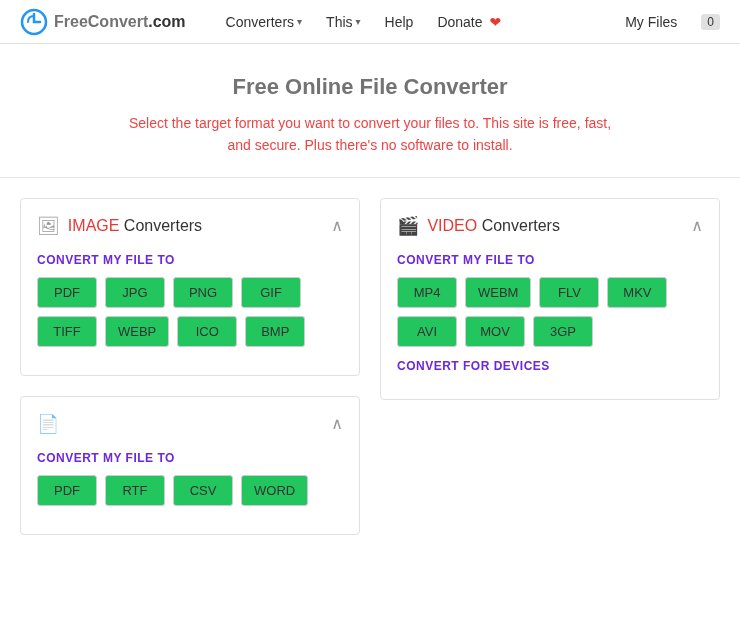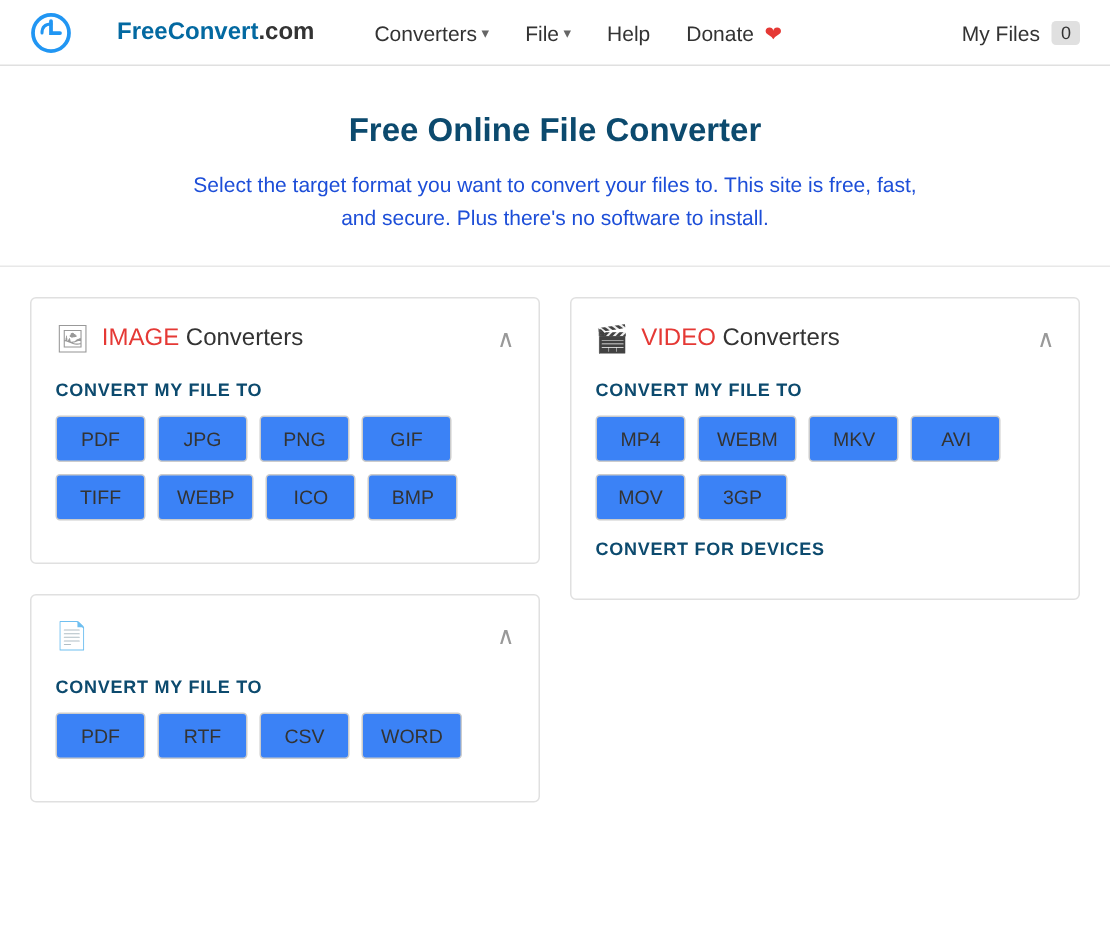--- a/index.html
+++ b/index.html
@@ -23,21 +23,21 @@
     }
     .logo-icon {
       width: 28px;
       height: 28px;
     }
     .logo-text {
       font-size: 16px;
       font-weight: bold;
       color: #333;
     }
-    .logo-text span { color: #0369a1; margin-left: 24px; }
+    .logo-text span { color: #737373; }
     .nav {
       display: flex;
       align-items: center;
       gap: 4px;
       flex: 1;
     }
     .nav-item {
       display: flex;
       align-items: center;
       padding: 0 10px;
@@ -46,46 +46,46 @@
       font-size: 14px;
       color: #333;
       text-decoration: none;
       gap: 3px;
     }
     .nav-arrow { font-size: 10px; color: #666; }
     .donate-heart { color: #e53935; margin-left: 4px; }
     .my-files {
       display: flex;
       align-items: center;
-      gap: 8px;
+      gap: 24px;
       font-size: 14px;
       color: #333;
     }
     .my-files-count {
       background: #e0e0e0;
       border-radius: 3px;
       padding: 1px 6px;
       font-size: 12px;
     }
 
     
     .hero {
       text-align: center;
       padding: 30px 20px 20px;
       border-bottom: 1px solid #e8e8e8;
     }
     .hero h1 {
       font-size: 22px;
       font-weight: bold;
-      color: #0c4a6e;
+      color: #737373;
       margin-bottom: 12px;
     }
     .hero p {
       font-size: 14px;
-      color: #1d4ed8;
+      color: #ef4444;
       line-height: 1.6;
       max-width: 500px;
       margin: 0 auto;
     }
 
     
     .main {
       padding: 20px;
       display: flex;
       gap: 20px;
@@ -129,39 +129,39 @@
     .collapse-btn {
       color: #999;
       font-size: 16px;
       cursor: pointer;
       background: none;
       border: none;
     }
     .section-label {
       font-size: 12px;
       font-weight: bold;
-      color: #0c4a6e;
+      color: #6d28d9;
       text-transform: uppercase;
       letter-spacing: 0.5px;
       margin-bottom: 10px;
     }
     .format-grid {
       display: flex;
       flex-wrap: wrap;
       gap: 8px;
       margin-bottom: 12px;
     }
     .format-btn {
       border: 1px solid #ccc;
       border-radius: 3px;
       padding: 7px 12px;
       font-size: 13px;
       color: #333;
       cursor: pointer;
-      background: #3b82f6;
+      background: #22c55e;
       min-width: 60px;
       text-align: center;
     }
   </style>
 </head>
 <body>
 
 <div class="header">
   <a class="logo" href="#">
     <svg class="logo-icon" viewBox="0 0 28 28" fill="none" xmlns="http://www.w3.org/2000/svg">
@@ -170,21 +170,21 @@
       <path d="M8 14 Q8 8 14 8" stroke="#2196F3" stroke-width="2" fill="none" stroke-linecap="round"></path>
     </svg>
     <span class="logo-text"><span>FreeConvert</span>.com</span>
   </a>
   <nav class="nav">
     <a class="nav-item" href="#">
       <span>Converters</span>
       <span class="nav-arrow">▾</span>
     </a>
     <a class="nav-item" href="#">
-      <span>File</span>
+      <span>This</span>
       <span class="nav-arrow">▾</span>
     </a>
     <a class="nav-item" href="#">
       <span>Help</span>
     </a>
     <a class="nav-item" href="#">
       <span>Donate</span>
       <span class="donate-heart">❤</span>
     </a>
   </nav>
@@ -250,20 +250,21 @@
           <span class="card-icon">🎬</span>
           <span><span class="card-title-accent">VIDEO</span><span> Converters</span></span>
         </div>
         <button class="collapse-btn">∧</button>
       </div>
 
       <div class="section-label">Convert My File To</div>
       <div class="format-grid">
         <button class="format-btn">MP4</button>
         <button class="format-btn">WEBM</button>
+        <button class="format-btn">FLV</button>
         <button class="format-btn">MKV</button>
         <button class="format-btn">AVI</button>
         <button class="format-btn">MOV</button>
         <button class="format-btn">3GP</button>
       </div>
 
       <div class="section-label">Convert for devices</div>
     </div>
 
   </div>

